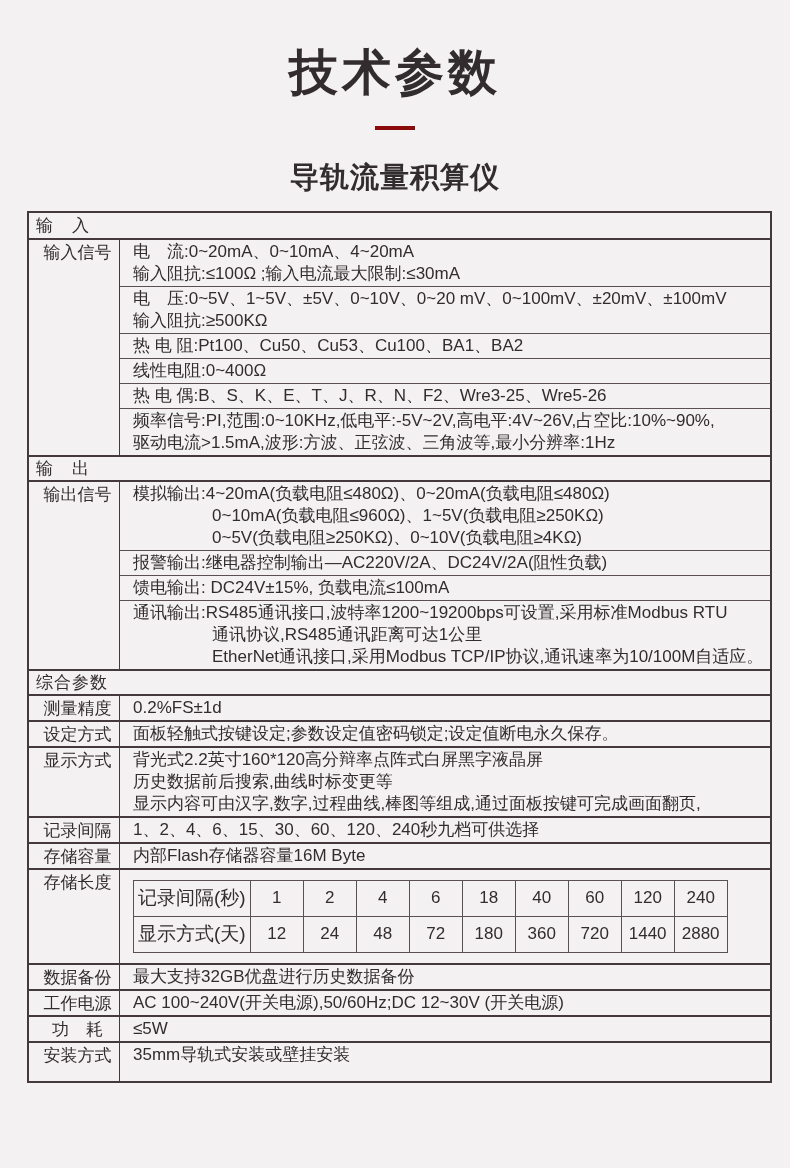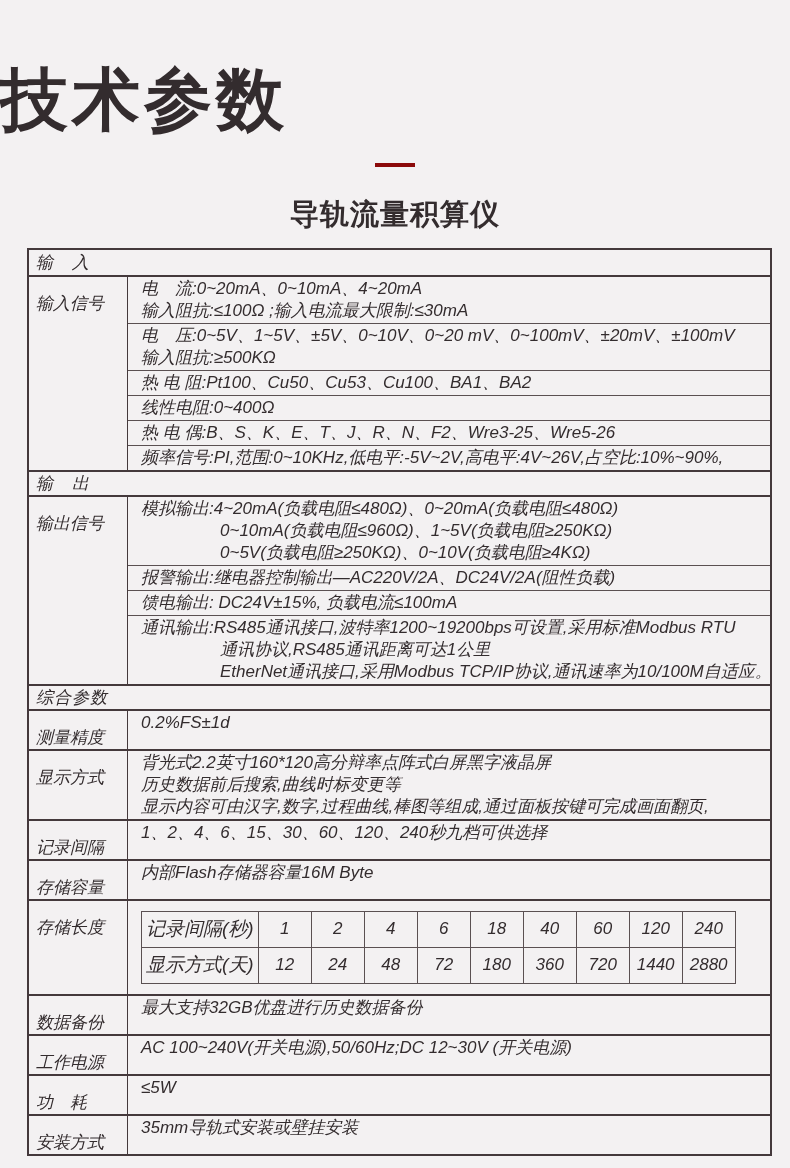--- a/index.html
+++ b/index.html
@@ -12,23 +12,23 @@
   *{box-sizing:border-box;margin:0;padding:0;}
   html,body{width:790px;height:1168px;}
   body{
     background:var(--bg);
     font-family:"Liberation Sans","DejaVu Sans",sans-serif;
     color:var(--ink);
     overflow:hidden;
   }
   .page{width:790px;height:1168px;position:relative;}
   .title{
-    text-align:left;
-    padding-top:62px;
-    font-size:68px;
+    text-align:center;
+    padding-top:46px;
+    font-size:49px;
     font-weight:800;
     letter-spacing:4px;
     color:var(--ink);
     line-height:1.1;
   }
   .accent-dash{
     width:40px;height:4px;
     background:var(--accent);
     margin:26px auto 0 auto;
   }
@@ -39,32 +39,32 @@
     font-weight:700;
     letter-spacing:1px;
   }
   .spec-table{
     margin:13px 0 0 27px;
     width:745px;
     border:2px solid var(--line);
     background:var(--bg);
     font-size:17px;
     font-weight:500;
-    font-style:italic;
   }
   .trow{display:flex;border-top:2px solid var(--line);}
   .trow:first-child{border-top:none;}
   .trow.section{height:25px;align-items:center;}
   .section-label{padding-left:7px;letter-spacing:1px;white-space:pre;}
   .label-cell{
-    width:99px;flex:none;
+    width:91px;flex:none;
     border-right:1px solid var(--line);
-    padding:16px 0 0 7px;
+    padding:2px 0 0 7px;
     white-space:pre;
     line-height:22px;
+    text-align:center;
   }
   .content-col{flex:1;display:flex;flex-direction:column;min-width:0;}
   .sub-cell{border-top:1px solid var(--subline);padding:1px 0 1px 13px;overflow:hidden;}
   .sub-cell:first-child{border-top:none;}
   .line{line-height:22px;white-space:nowrap;}
   .line.indent{padding-left:79px;}
   .trow.group:last-child{min-height:40px;}
   
   .storage-table{
     display:table;
@@ -110,20 +110,21 @@
             <div class="line">热 电 阻:Pt100、Cu50、Cu53、Cu100、BA1、BA2</div>
           </div>
           <div class="sub-cell">
             <div class="line">线性电阻:0~400Ω</div>
           </div>
           <div class="sub-cell">
             <div class="line">热 电 偶:B、S、K、E、T、J、R、N、F2、Wre3-25、Wre5-26</div>
           </div>
           <div class="sub-cell">
             <div class="line">频率信号:PI,范围:0~10KHz,低电平:-5V~2V,高电平:4V~26V,占空比:10%~90%,</div>
+            <div class="line">驱动电流&gt;1.5mA,波形:方波、正弦波、三角波等,最小分辨率:1Hz</div>
           </div>
         </div>
       </div>
       <div class="trow section">
         <div class="section-label">输　出</div>
       </div>
       <div class="trow group">
         <div class="label-cell">输出信号</div>
         <div class="content-col">
           <div class="sub-cell">
@@ -145,20 +146,28 @@
         </div>
       </div>
       <div class="trow section">
         <div class="section-label">综合参数</div>
       </div>
       <div class="trow group">
         <div class="label-cell">测量精度</div>
         <div class="content-col">
           <div class="sub-cell">
             <div class="line">0.2%FS±1d</div>
+          </div>
+        </div>
+      </div>
+      <div class="trow group">
+        <div class="label-cell">设定方式</div>
+        <div class="content-col">
+          <div class="sub-cell">
+            <div class="line">面板轻触式按键设定;参数设定值密码锁定;设定值断电永久保存。</div>
           </div>
         </div>
       </div>
       <div class="trow group">
         <div class="label-cell">显示方式</div>
         <div class="content-col">
           <div class="sub-cell">
             <div class="line">背光式2.2英寸160*120高分辩率点阵式白屏黑字液晶屏</div>
             <div class="line">历史数据前后搜索,曲线时标变更等</div>
             <div class="line">显示内容可由汉字,数字,过程曲线,棒图等组成,通过面板按键可完成画面翻页,</div>

